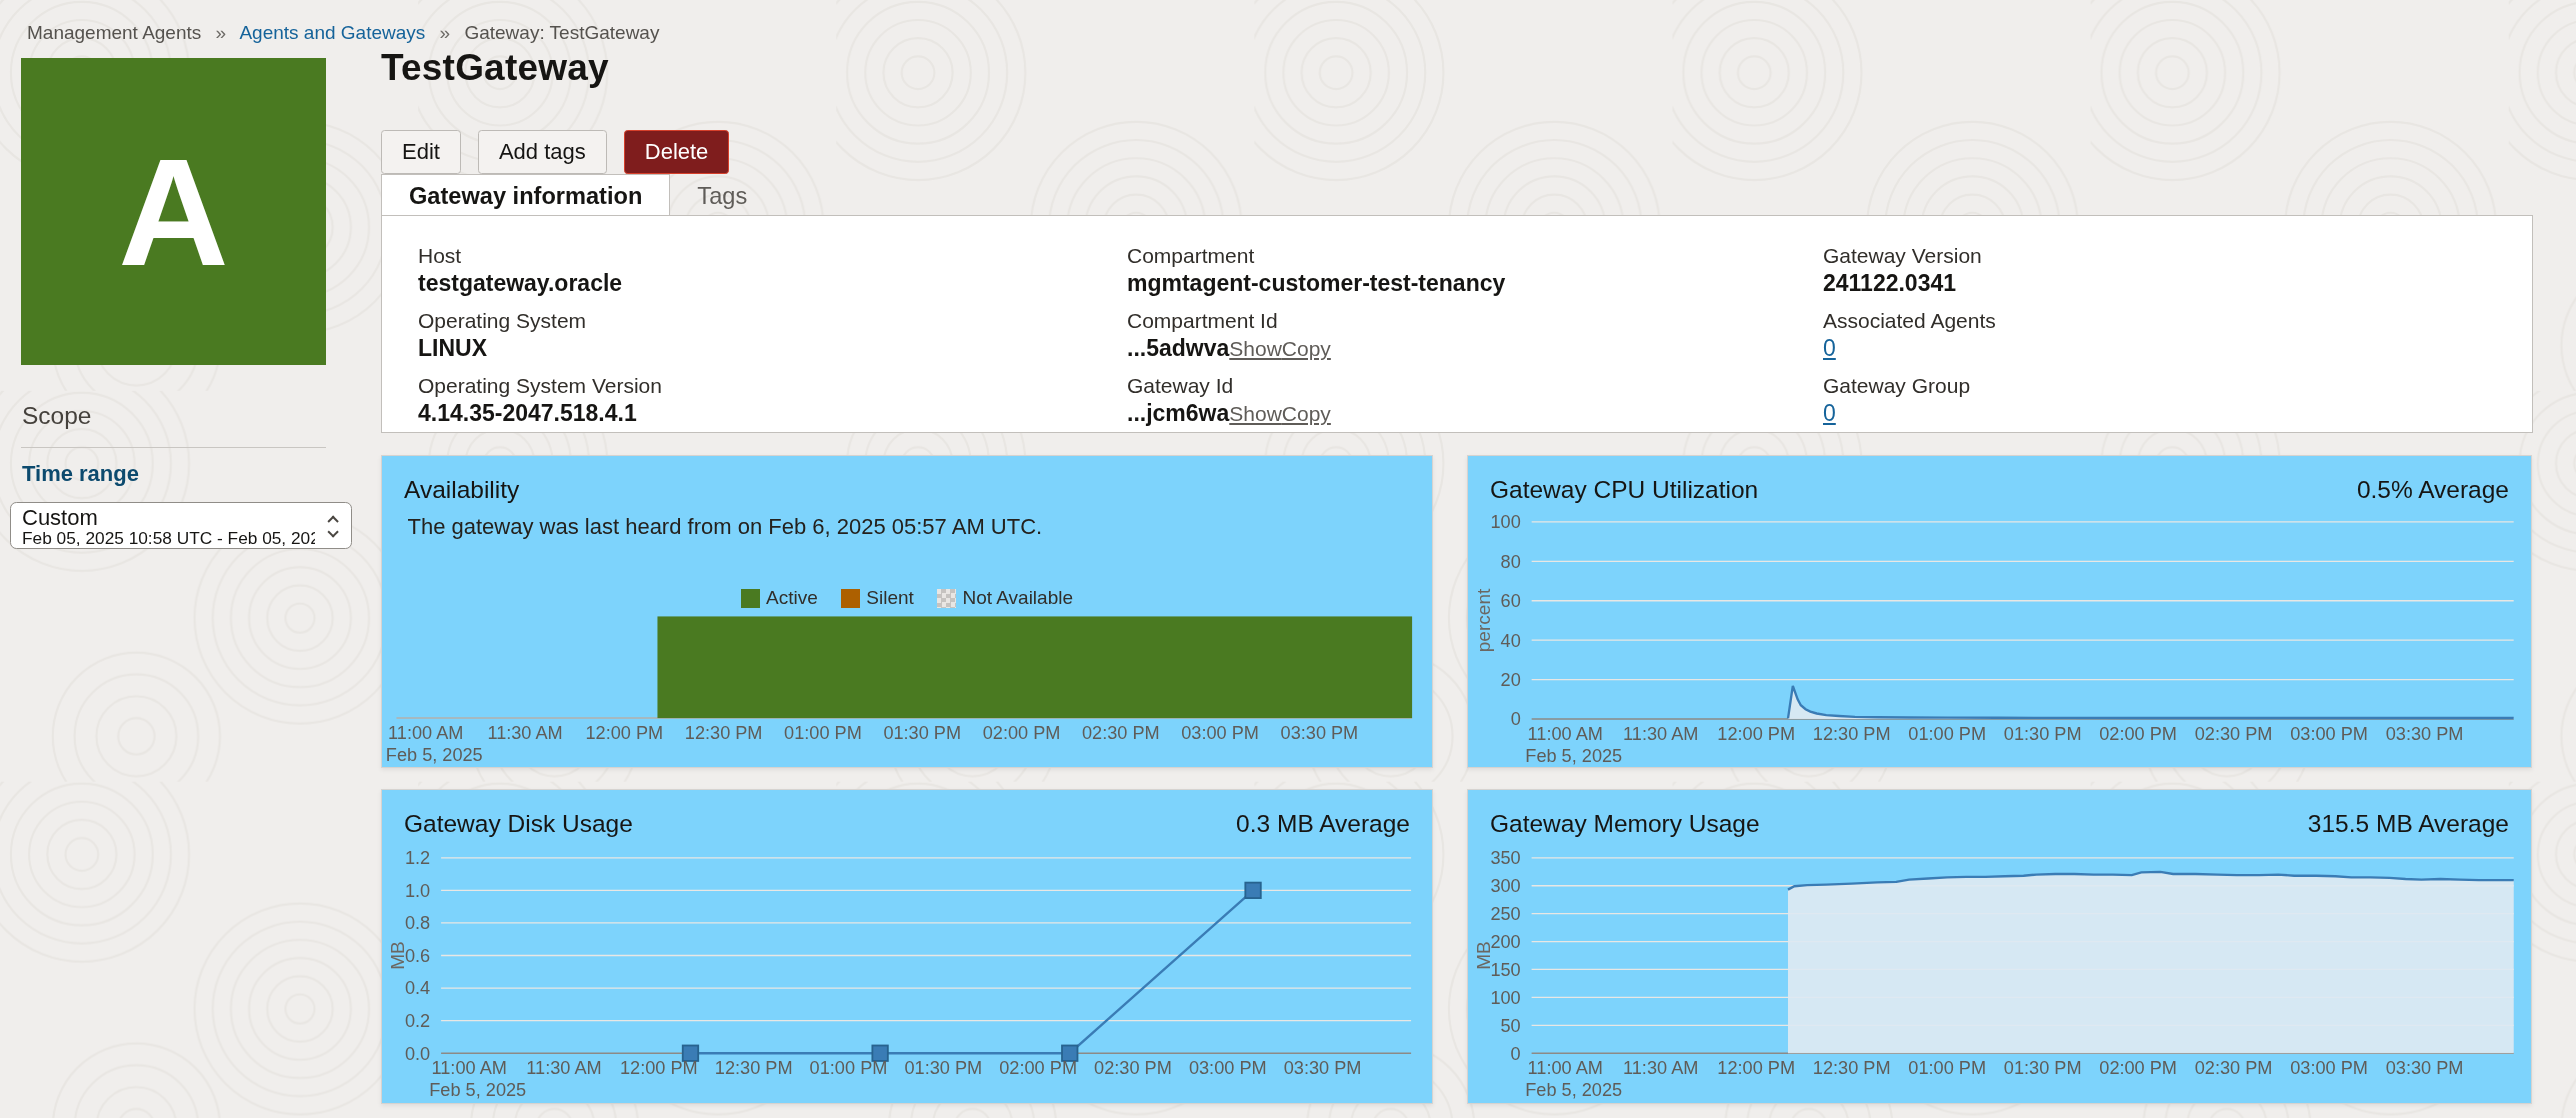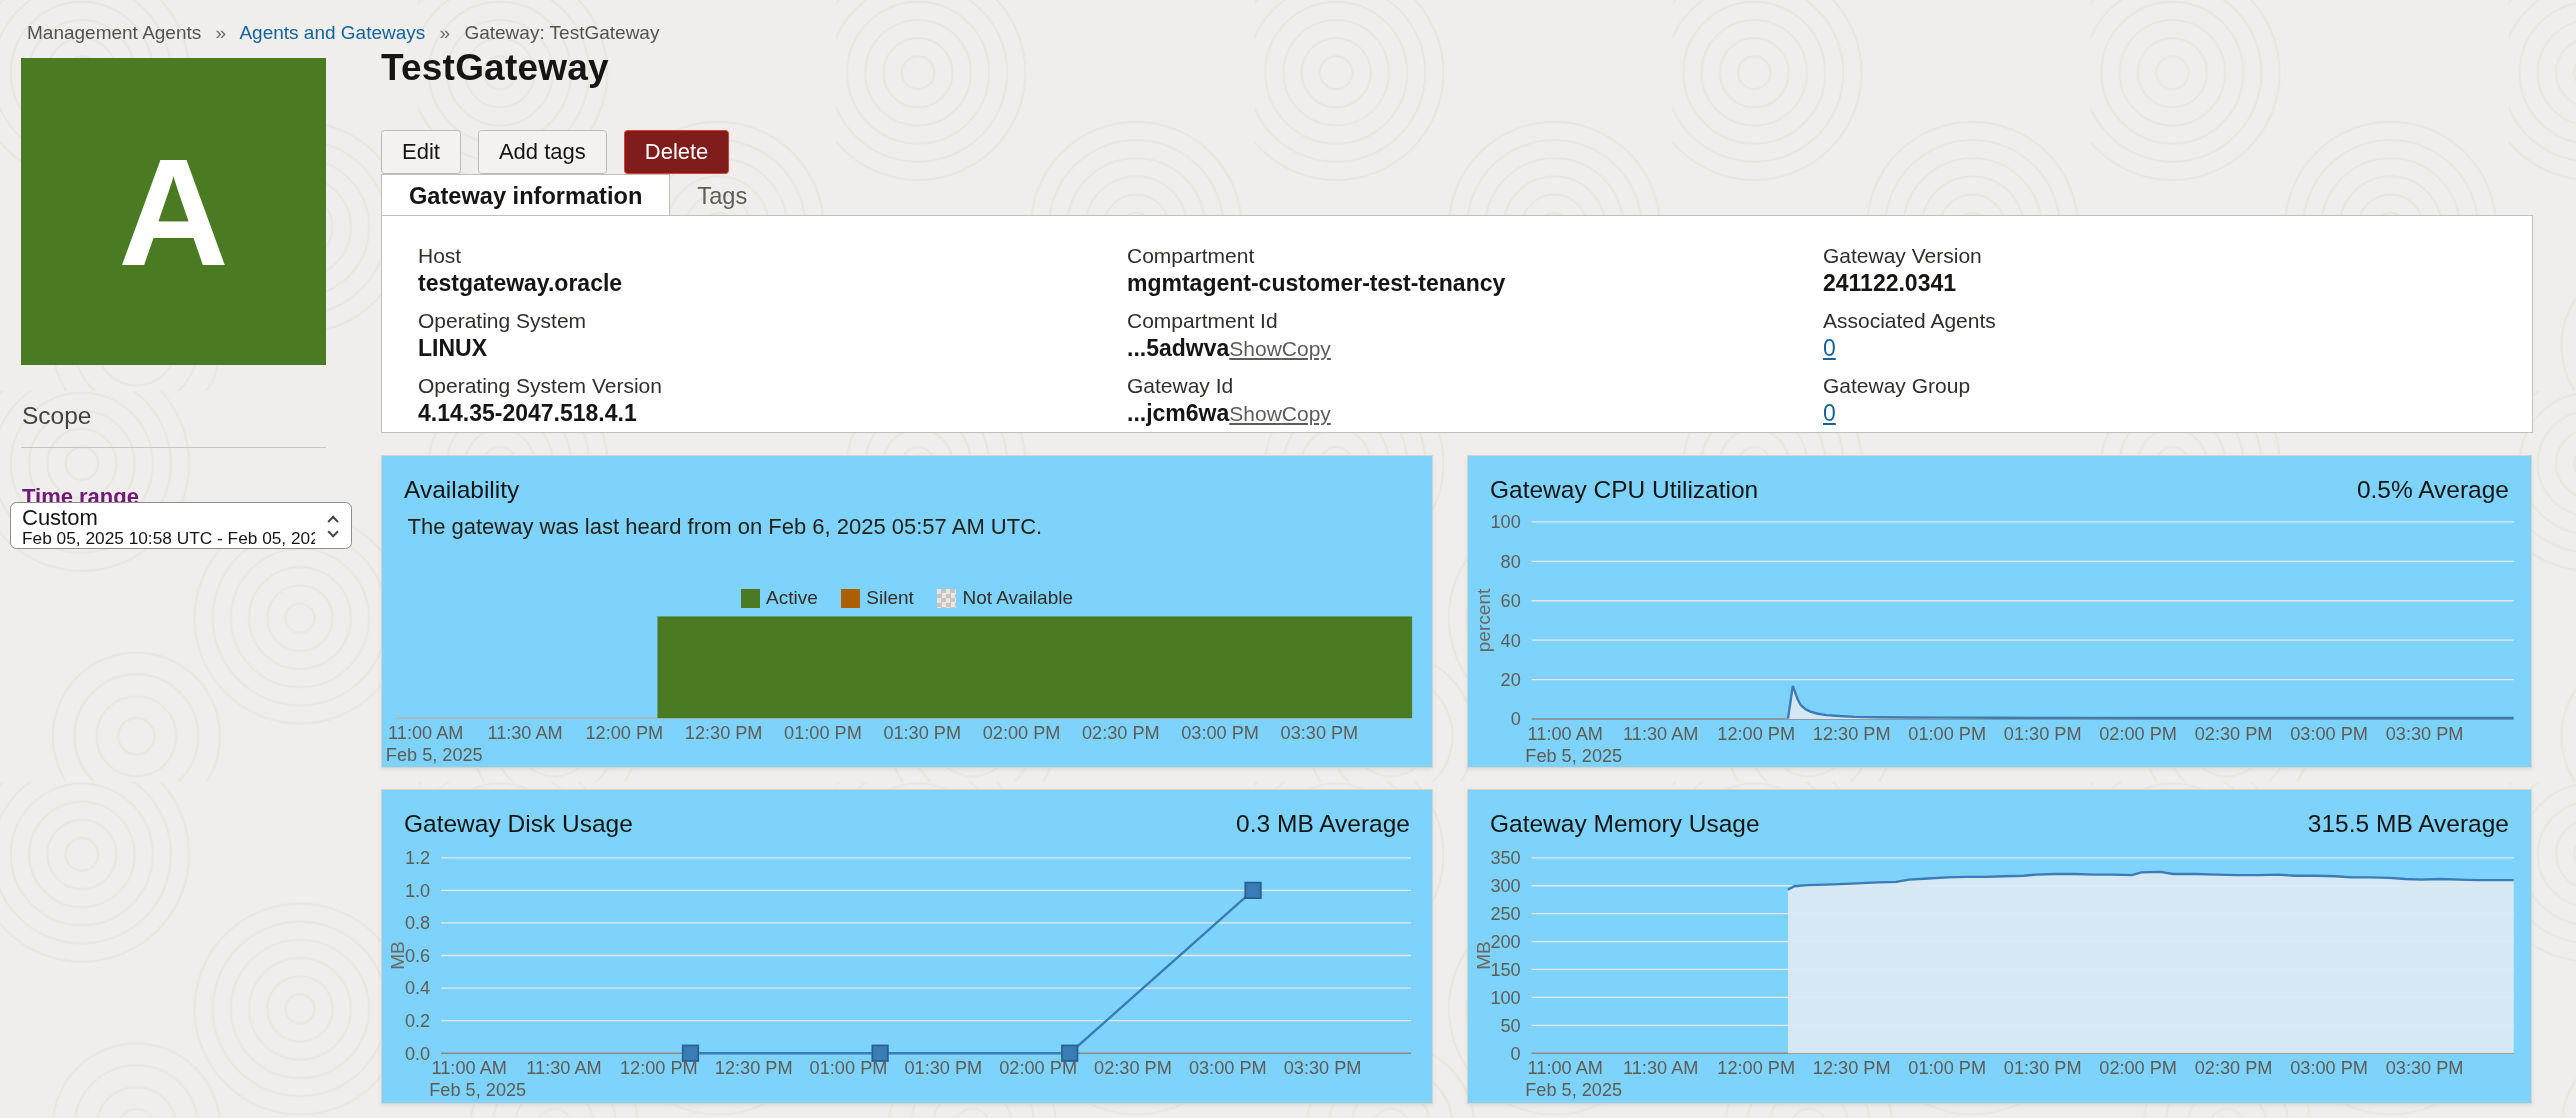--- a/index.html
+++ b/index.html
@@ -13,21 +13,21 @@
   .breadcrumb { left:27px; top:22px; font-size:19px; color:#55524e; }
   .breadcrumb .sep { margin:0 9px; color:#6d6a66; }
   .crumb-link { color:#15639a; text-decoration:none; cursor:pointer; }
 
   
   .avatar { left:21px; top:58px; width:305px; height:307px; background:#4a7a21;
             display:flex; align-items:center; justify-content:center; }
   .avatar span { color:#fff; font-size:153px; font-weight:bold; line-height:1; }
   .scope { left:22px; top:402px; font-size:24.5px; color:#45413c; }
   .side-divider { left:21px; top:447px; width:305px; border-top:0.9px solid #c9c6c2; height:0; }
-  .tr-label { left:22px; top:484px; font-size:22px; font-weight:bold; color:#701a75; }
+  .tr-label { left:22px; top:461px; font-size:22px; font-weight:bold; color:#0c4a6e; }
   .tr-select { left:10px; top:502px; width:342px; height:47px; background:#fff;
                border:1.4px solid #908d88; border-radius:6.4px; cursor:pointer;
                padding:2.7px 36px 2.7px 11px; overflow:hidden; }
   .tr-line1 { font-size:22px; line-height:23.6px; color:#161513; white-space:nowrap; }
   .tr-line2 { font-size:17.3px; line-height:19px; color:#161513; white-space:nowrap; overflow:hidden; }
   .tr-chevrons { position:absolute; right:11px; top:11.8px; width:12.7px; height:23.6px; }
   .chev { position:absolute; left:1.8px; width:8.2px; height:8.2px;
           border-right:2.3px solid #4a4641; border-bottom:2.3px solid #4a4641; }
   .chev.up { top:2.7px; transform:rotate(-135deg); }
   .chev.dn { bottom:2.7px; transform:rotate(45deg); }

